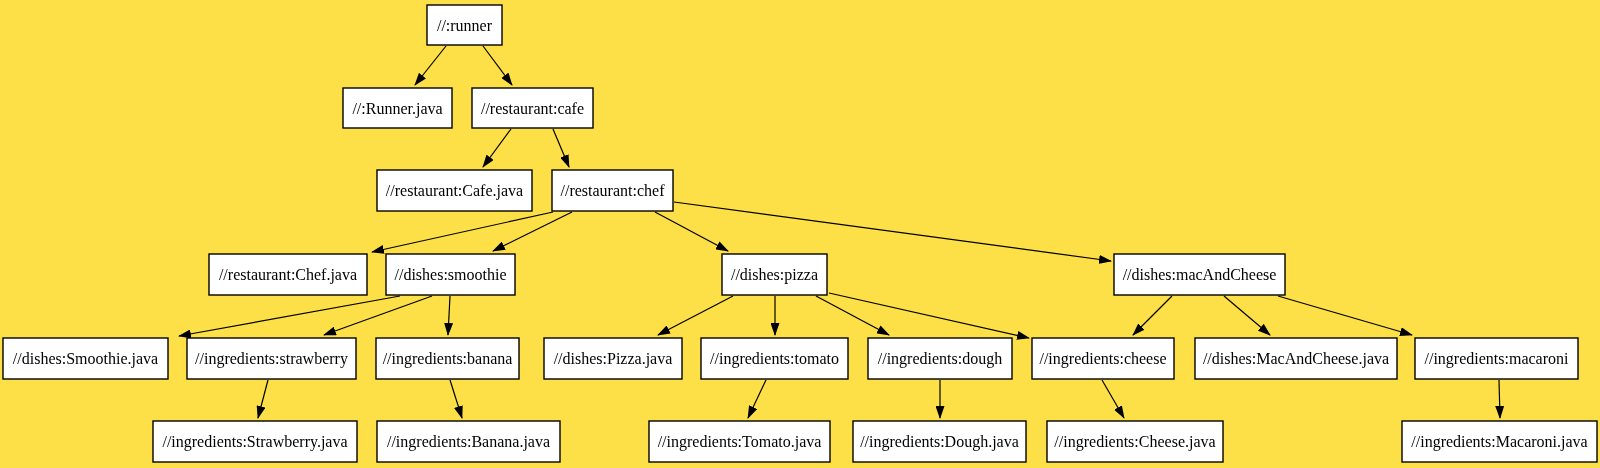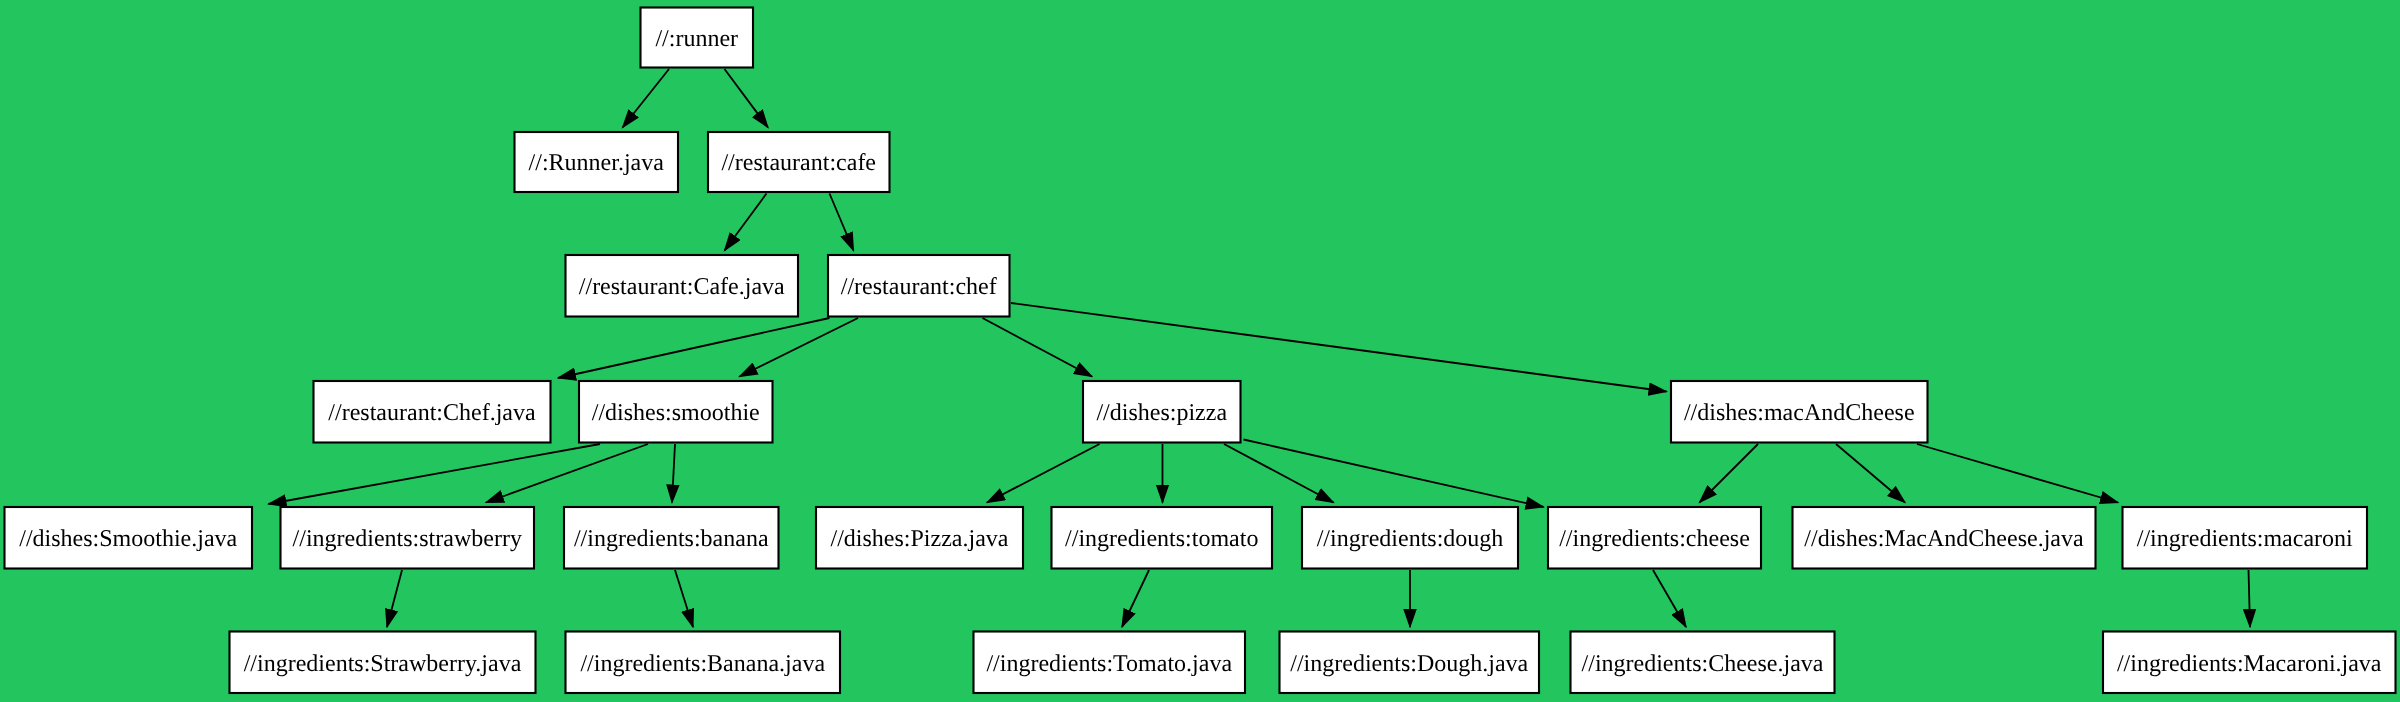--- a/index.html
+++ b/index.html
@@ -5,21 +5,21 @@
   html, body {
     margin: 0;
     padding: 0;
     background: #ffffff;
     font-family: "Liberation Serif", "DejaVu Serif", serif;
   }
   .canvas {
     position: relative;
     width: 1600px;
     height: 468px;
-    background: #22c55e;
+    background: #fde047;
     overflow: hidden;
   }
   svg { display: block; }
   .graph-node rect {
     fill: #ffffff;
     stroke: #000000;
     stroke-width: 1.4;
   }
   .graph-node text {
     fill: #000000;

